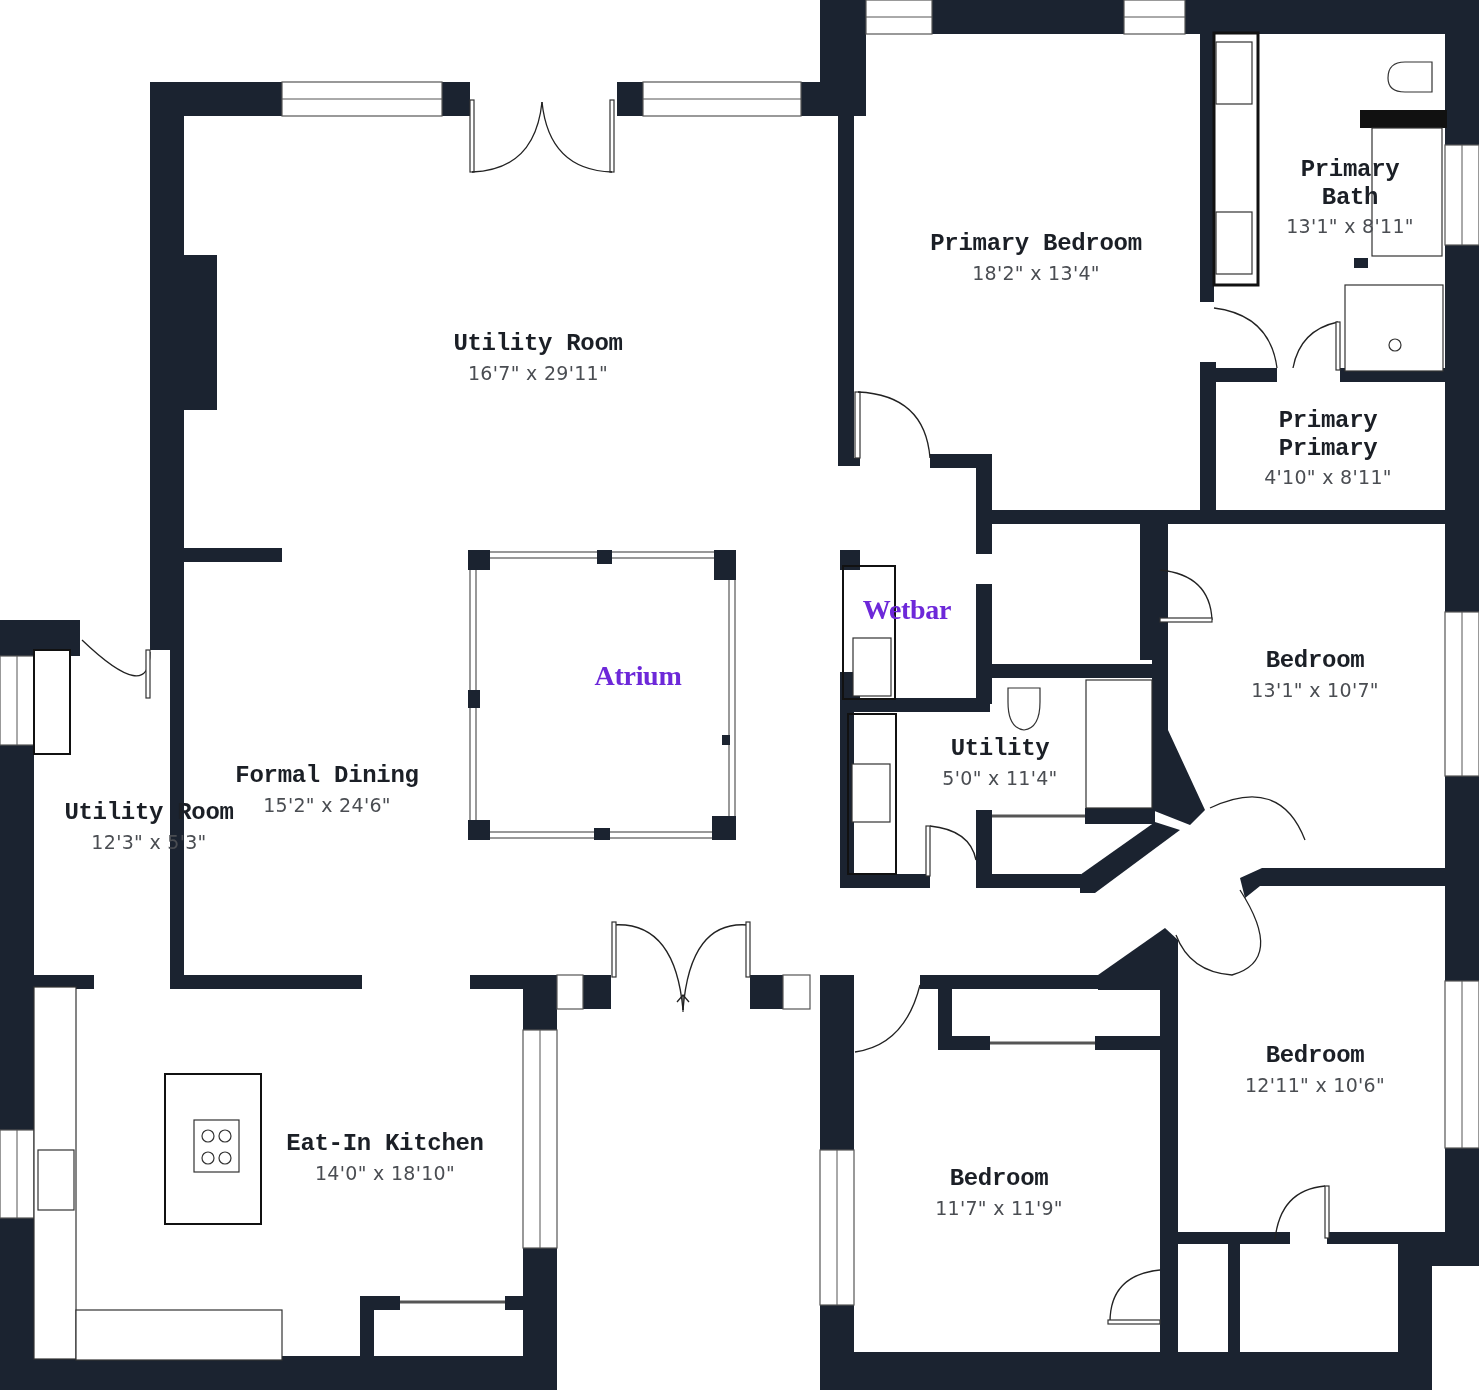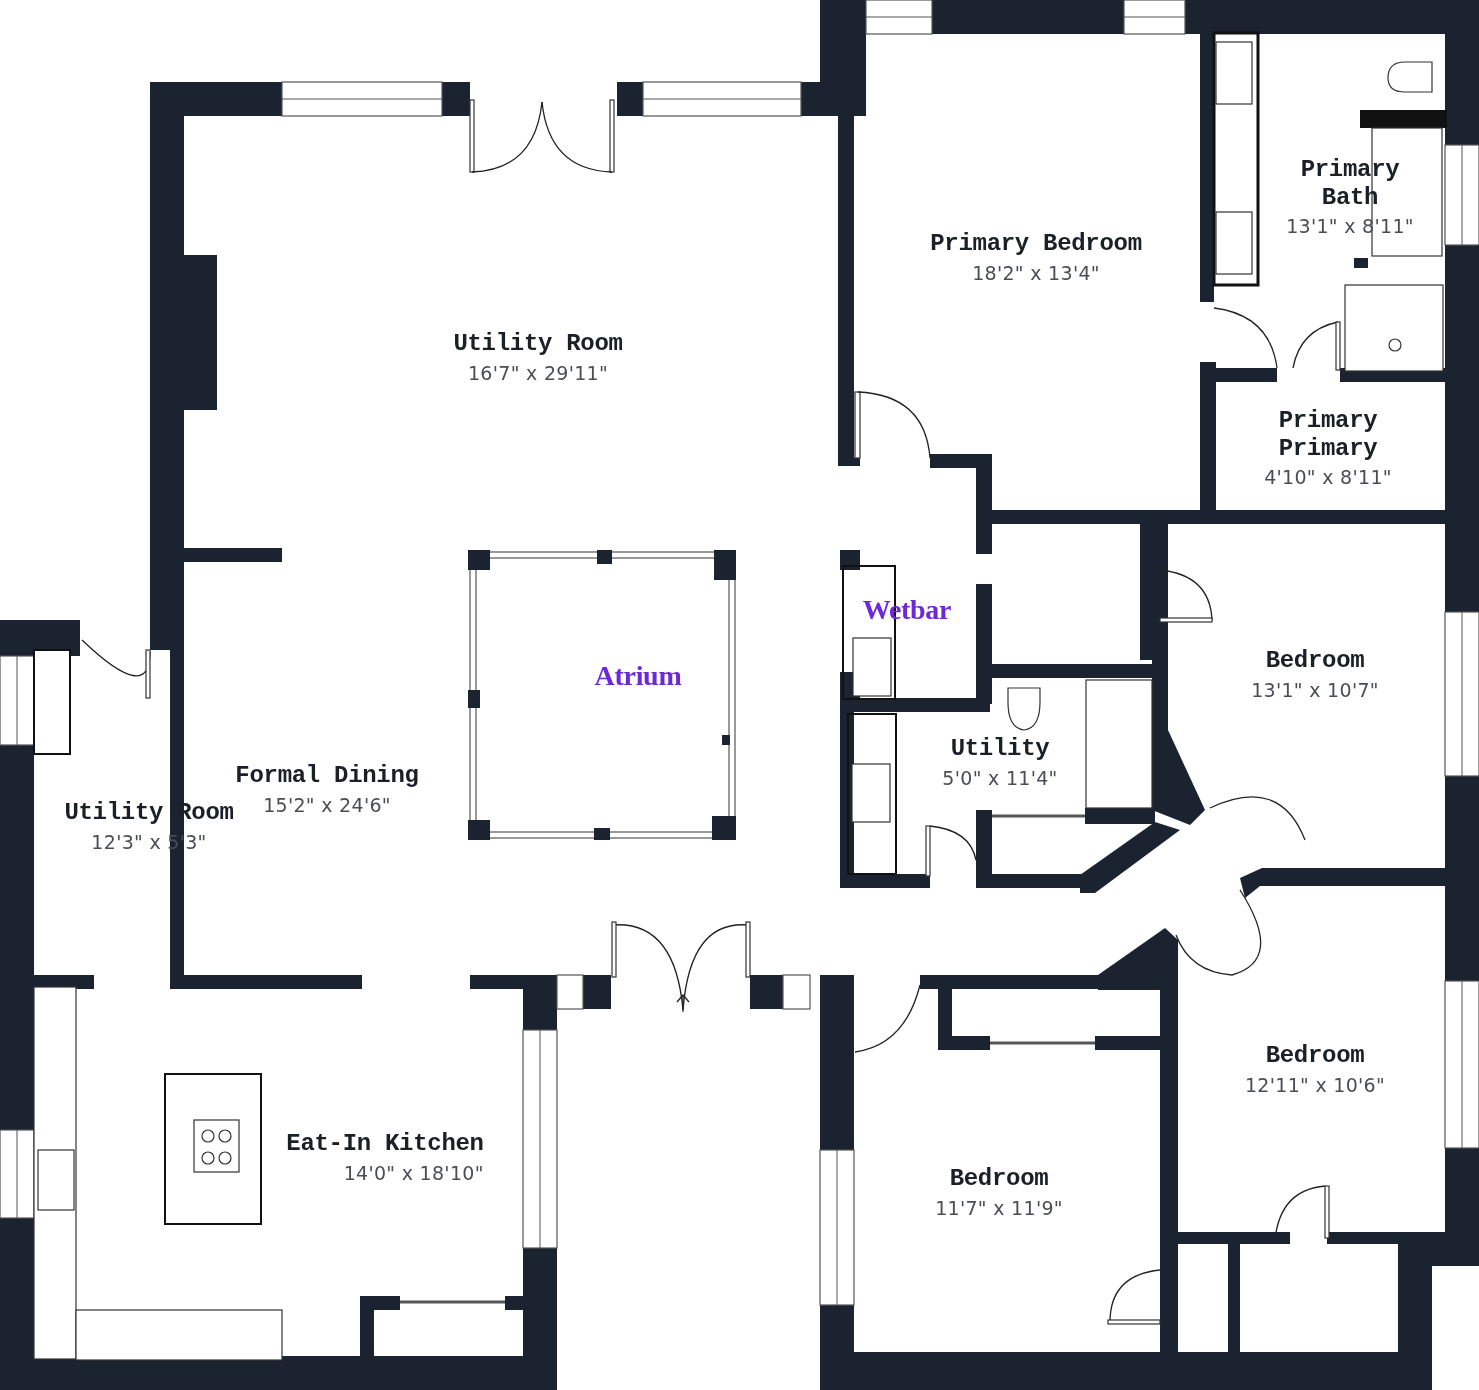--- a/index.html
+++ b/index.html
@@ -275,21 +275,21 @@
 <div class="label" style="left:327px; top:762px;text-align:center;">
   <span class="name">Formal Dining</span>
   <span class="dims">15'2" x 24'6"</span>
 </div>
 
 <div class="label" style="left:101px; top:799px;margin-left:48px;">
   <span class="name">Utility Room</span>
   <span class="dims">12'3" x 5'3"</span>
 </div>
 
-<div class="label" style="left:385px; top:1130px;text-align:right;">
+<div class="label" style="left:385px; top:1130px;">
   <span class="name">Eat-In Kitchen</span>
   <span class="dims">14'0" x 18'10"</span>
 </div>
 
 <div class="label" style="left:999px; top:1165px;">
   <span class="name">Bedroom</span>
   <span class="dims">11'7" x 11'9"</span>
 </div>
 
 <div class="label" style="left:1315px; top:1042px;">

